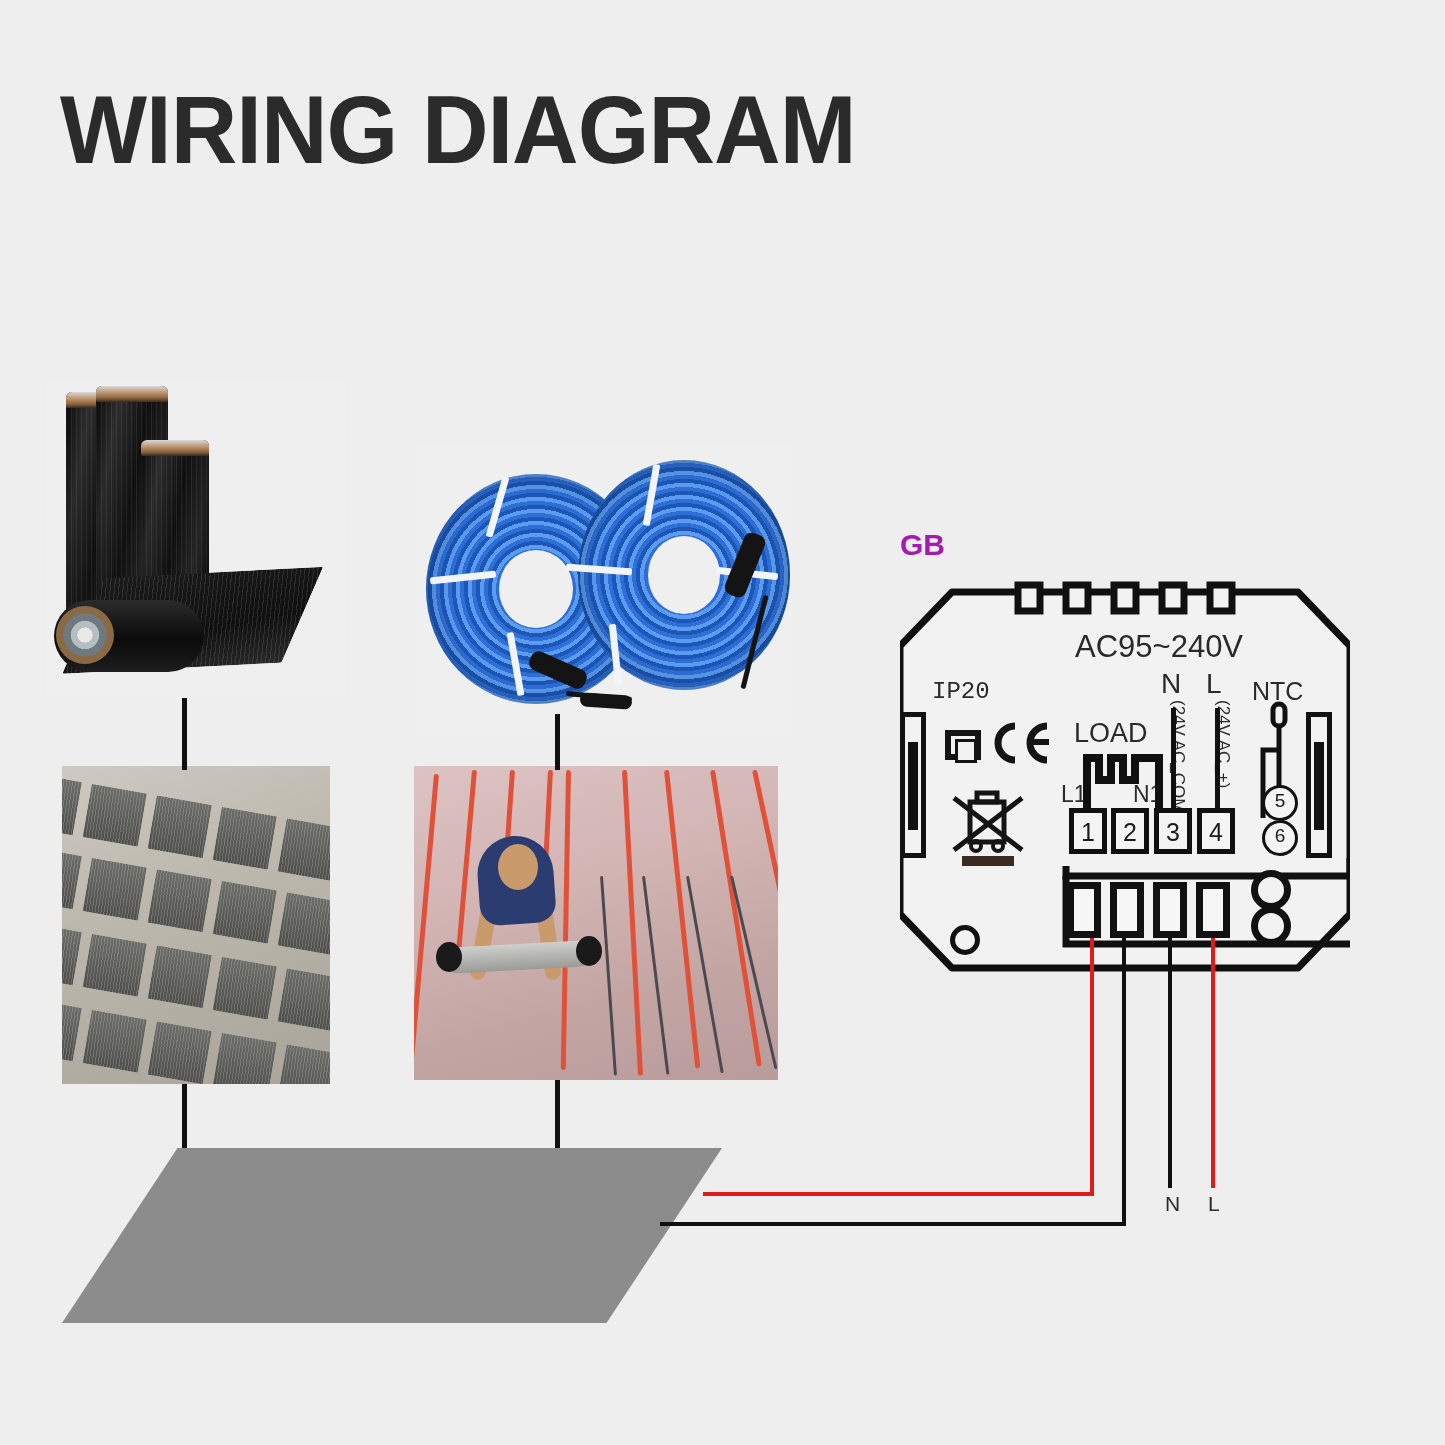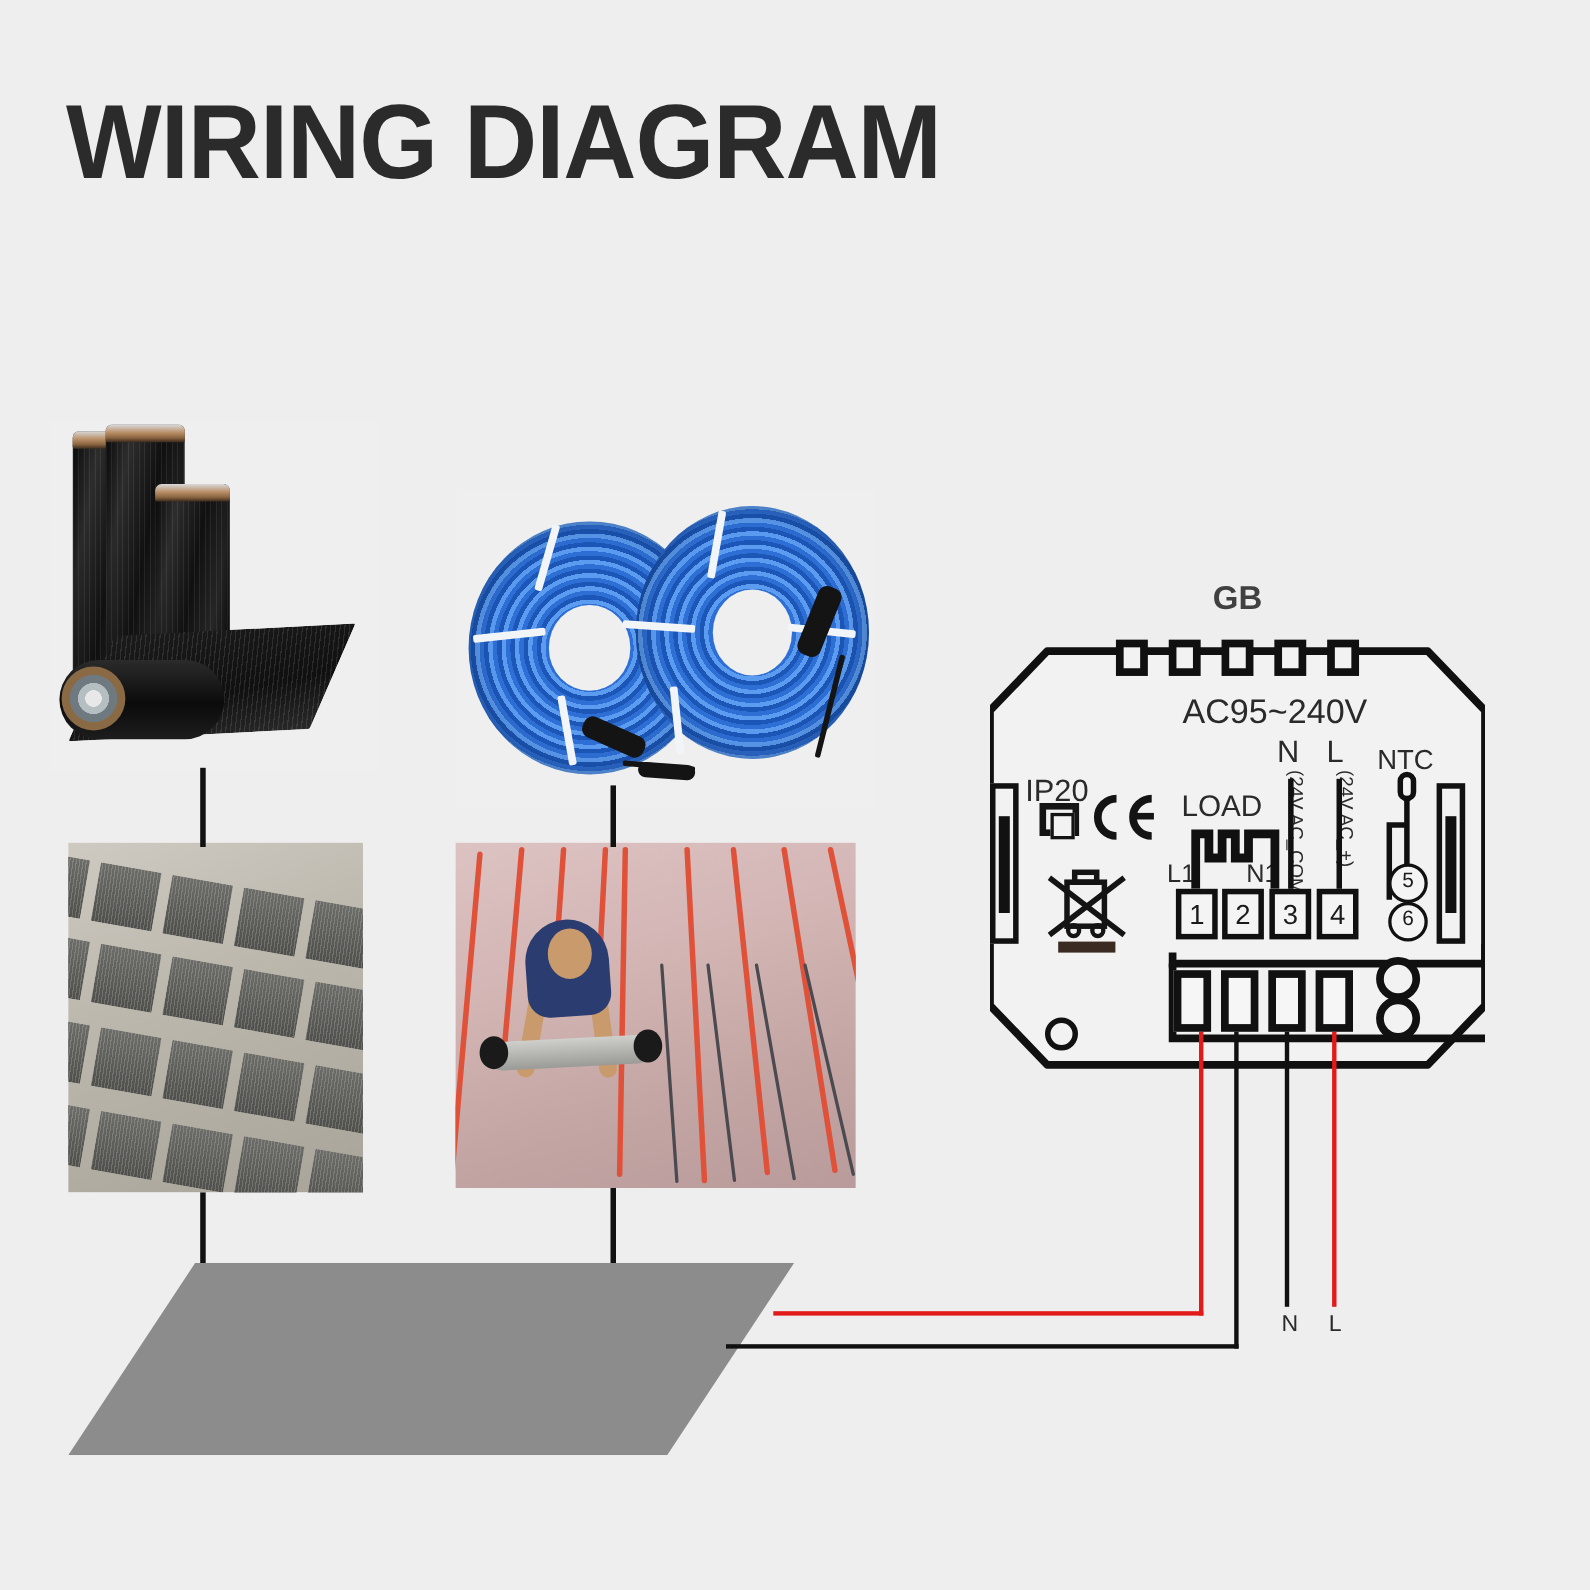--- a/index.html
+++ b/index.html
@@ -202,39 +202,39 @@
     left: 900px;
     top: 528px;
     width: 450px;
     height: 560px;
   }
   #gb-label {
     position: absolute;
     left: 900px;
     top: 528px;
     width: 450px;
-    text-align: center;
+    text-align: left;
     font-size: 30px;
     font-weight: 700;
-    color: #404040;
+    color: #a21caf;
   }
   .t-text {
     position: absolute;
     color: #2a2a2a;
     white-space: nowrap;
     font-family: "Liberation Sans", sans-serif;
   }
   #ac-range { left: 1075px; top: 629px; font-size: 31px; letter-spacing: 0px; }
   #lbl-N  { left: 1161px; top: 668px; font-size: 28px; }
   #lbl-L  { left: 1206px; top: 668px; font-size: 28px; }
   #lbl-NTC{ left: 1252px; top: 677px; font-size: 25px; }
   #lbl-LOAD { left: 1074px; top: 718px; font-size: 27px; }
   #lbl-L1 { left: 1061px; top: 781px; font-size: 23px; }
   #lbl-N1 { left: 1133px; top: 781px; font-size: 23px; }
-  #lbl-IP20 { left: 932px; top: 703px; font-size: 28px; }
+  #lbl-IP20 { left: 932px; top: 678px; font-size: 24px; font-family: Liberation Mono, monospace; }
   .vlabel {
     position: absolute;
     color: #2a2a2a;
     font-size: 17px;
     white-space: nowrap;
     transform-origin: left top;
     transform: rotate(90deg);
   }
   #vl-com { left: 1188px; top: 700px; }
   #vl-plus { left: 1233px; top: 700px; }

